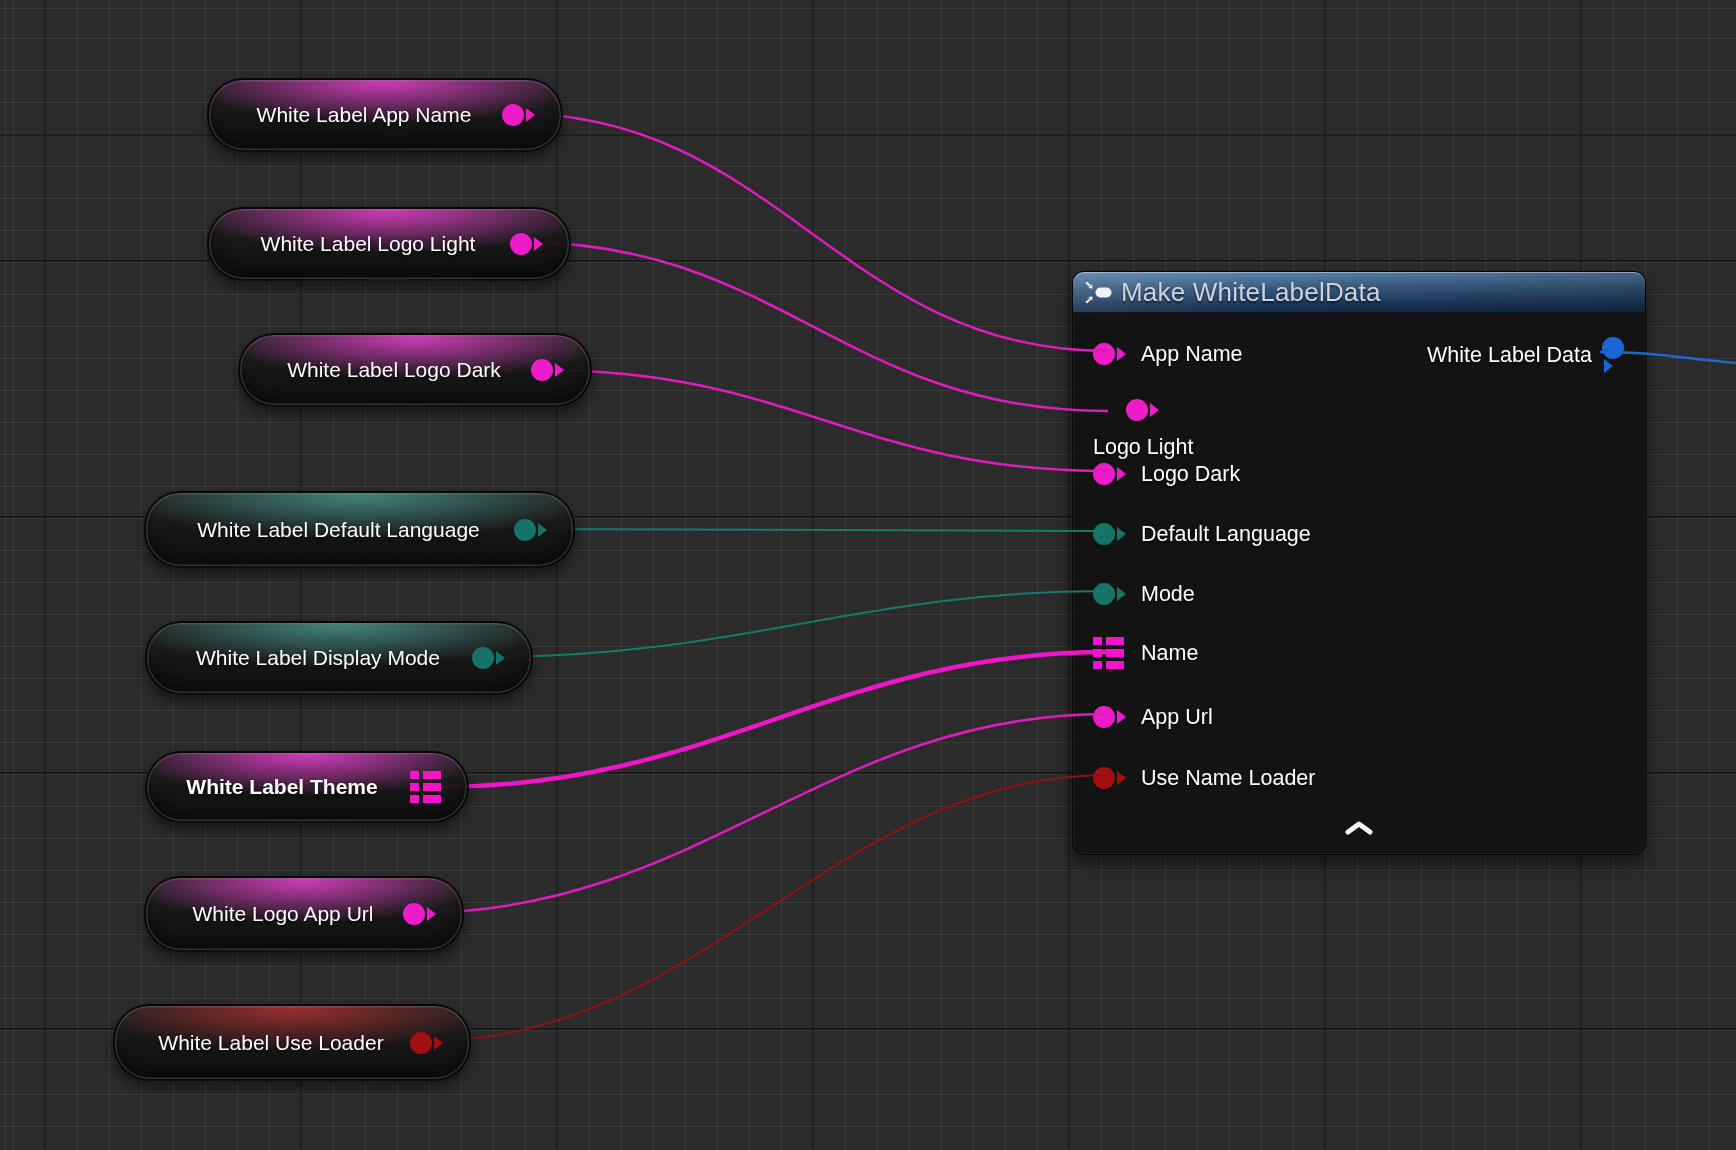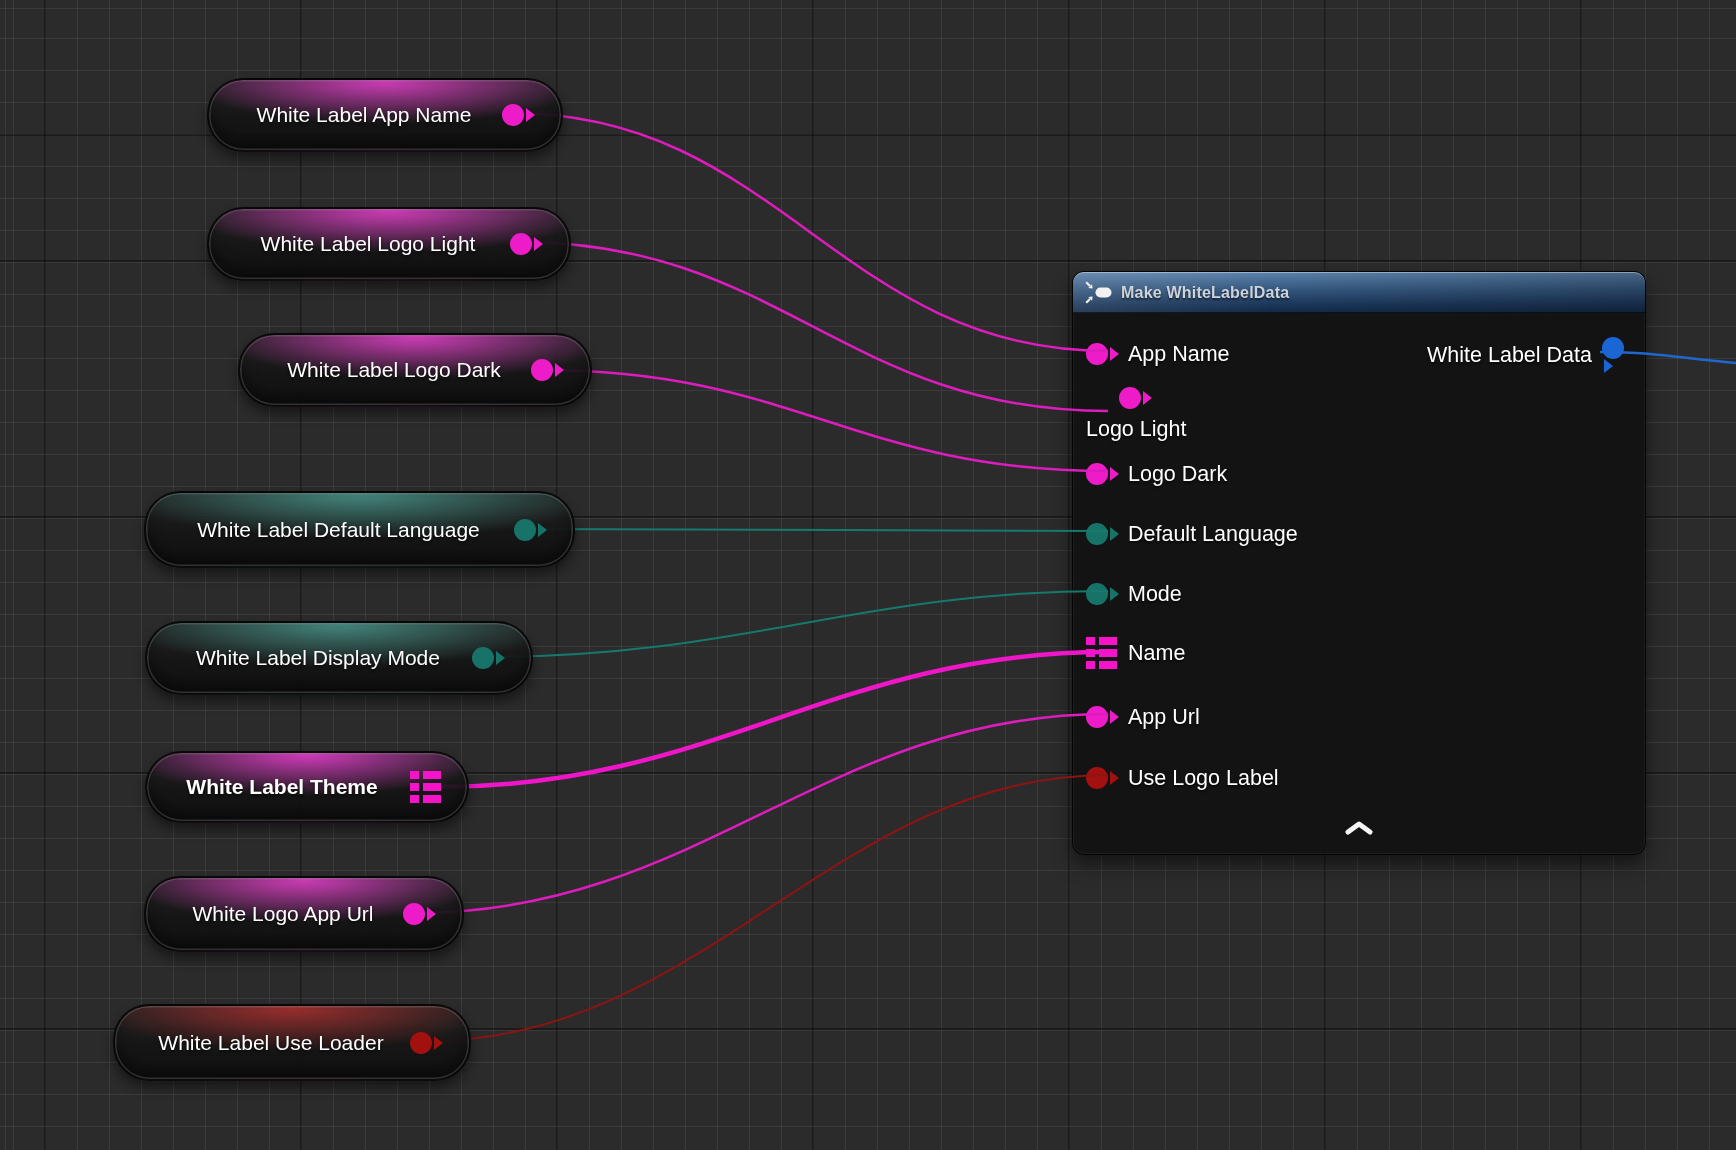--- a/index.html
+++ b/index.html
@@ -56,24 +56,24 @@
   .make-header{
     position:absolute;left:0;top:0;right:0;height:41px;
     border-radius:11px 11px 0 0;
     background:
       linear-gradient(90deg, rgba(255,255,255,0.10) 0%, rgba(255,255,255,0) 35%, rgba(0,0,0,0.22) 100%),
       linear-gradient(180deg, #5c82ab 0%, #35587f 42%, #1b3659 80%, #122946 100%);
     box-shadow:inset 0 1px 0 rgba(255,255,255,0.38), inset 0 -1px 0 rgba(0,0,0,0.55);
     display:flex;align-items:center;gap:9px;padding:0 0 0 12px;box-sizing:border-box;
   }
   .make-title{
-    color:#ccd3db;font-size:16px;font-weight:bold;letter-spacing:0.2px;
+    color:#ccd3db;font-size:26px;font-weight:normal;letter-spacing:0.2px;
     text-shadow:0 2px 2px rgba(0,0,0,0.55);white-space:nowrap;
   }
-  .mrow{position:absolute;left:13px;height:30px;display:flex;align-items:center;gap:8px;justify-content:center;}
+  .mrow{position:absolute;left:20px;height:30px;display:flex;align-items:center;gap:14px;}
   .mrow .pinbox{display:flex;align-items:center;width:34px;}
   .mlabel{color:#fff;font-size:21.5px;white-space:nowrap;text-shadow:0 2px 2px rgba(0,0,0,0.6);}
   .orow{position:absolute;right:21px;height:30px;display:flex;align-items:center;gap:10px;text-align:center;}
   .collapse-btn{position:absolute;background:none;border:none;padding:0;cursor:pointer;}
 
   .hdr-icon{flex:0 0 auto;}
 </style>
 </head>
 <body>
 
@@ -227,21 +227,21 @@
           <i class="pc"></i>
           <i class="pw"></i>
         </span>
       <span class="mlabel">App Url</span>
     </div>
     <div class="mrow" style="top: 491px; --c: #a31010;">
       <span class="pinbox">
           <i class="pc"></i>
           <i class="pw"></i>
         </span>
-      <span class="mlabel">Use Logo Label</span>
+      <span class="mlabel">Use Name Loader</span>
     </div>
 
     <div class="orow" style="top: 68px; --c: #1966d4;">
       <span class="mlabel">White Label Data</span>
       <span class="pinbox">
           <i class="pc"></i>
           <i class="pw"></i>
         </span>
     </div>
 

